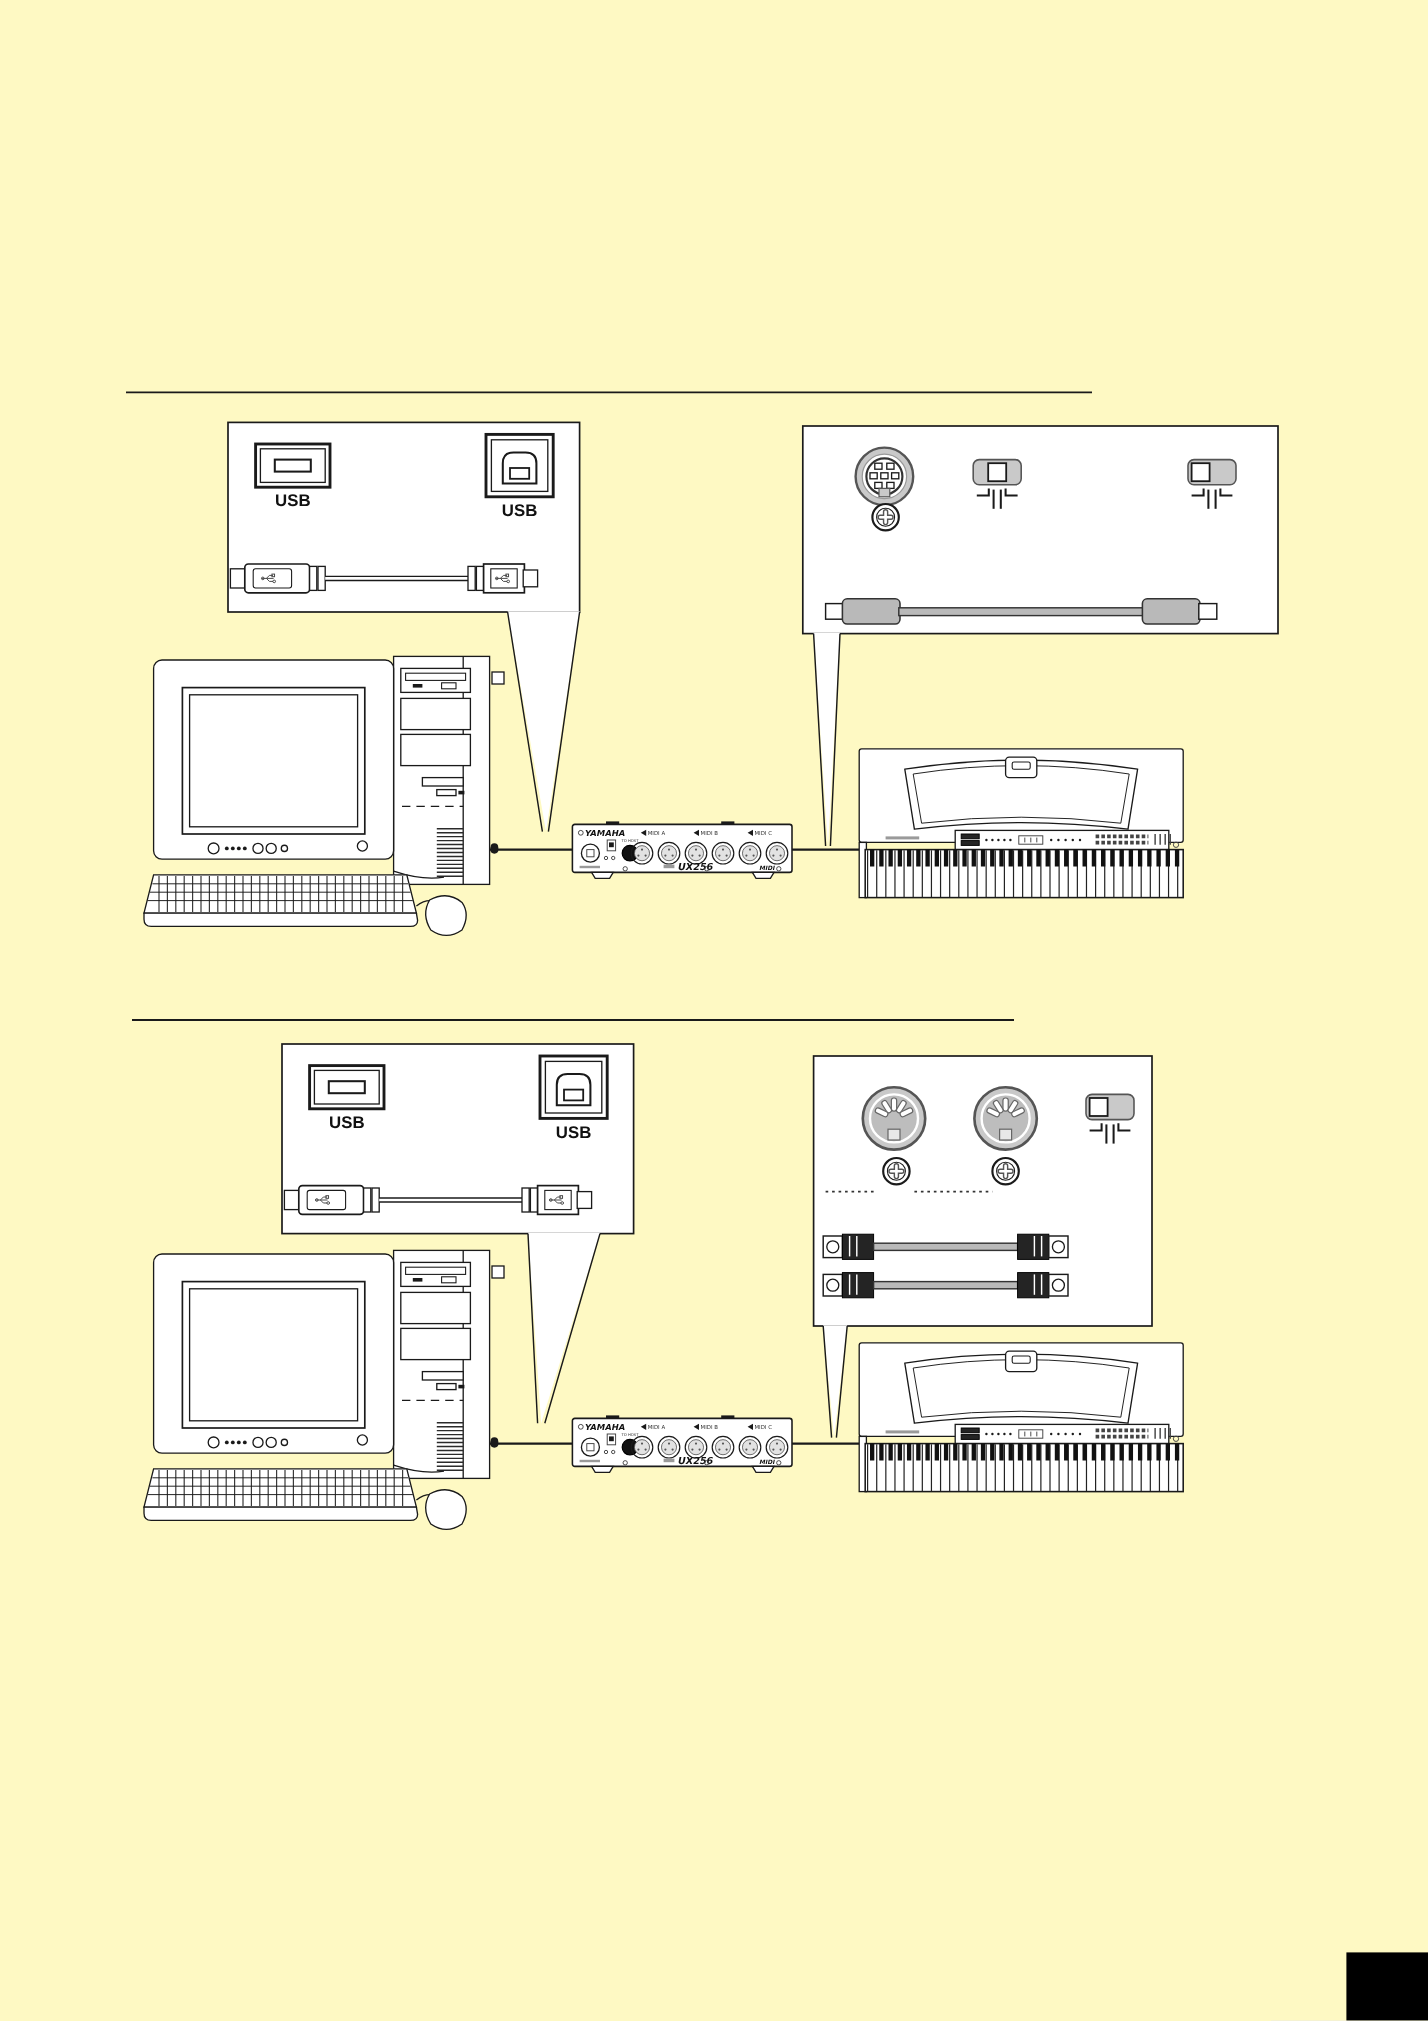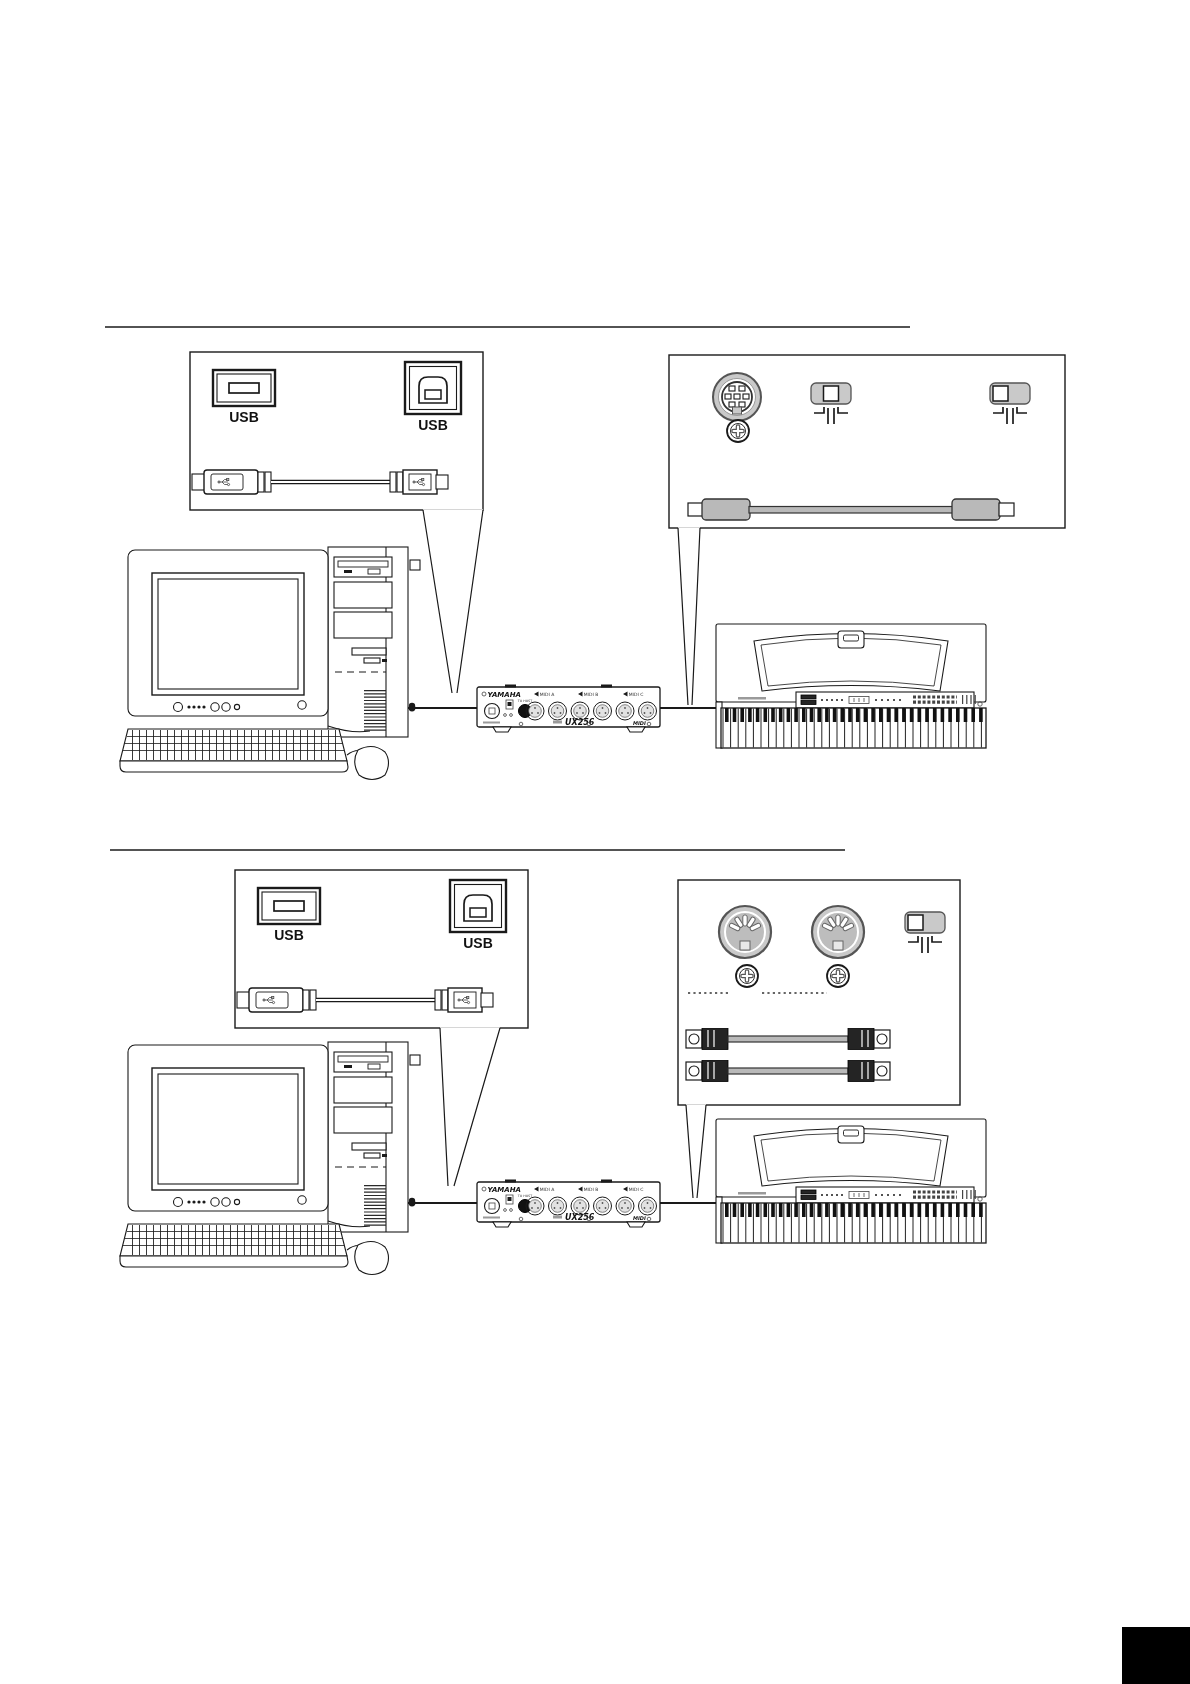--- a/index.html
+++ b/index.html
@@ -1,16 +1,16 @@
 <!DOCTYPE html>
 <html><head>
 <meta charset="utf-8">
 <style>
   html,body{margin:0;padding:0;background:#e8e8e8;}
-  .page{position:relative;width:1190px;height:1684px;background:#ffffff;margin:0 auto;
+  .page{position:relative;width:1190px;height:1684px;background:#fef9c3;margin:0 auto;
         font-family:"Liberation Sans",sans-serif;overflow:hidden;}
   svg{display:block}
   
   .w    {fill:#ffffff;stroke:#1a1a1a;stroke-width:1.1;}
   .ln   {fill:none;stroke:#1a1a1a;stroke-width:1.1;}
   .thin {fill:none;stroke:#444;stroke-width:.8;}
   .fillb{fill:#1a1a1a;stroke:none;}
   .box  {fill:#ffffff;stroke:#1a1a1a;stroke-width:1.4;}
   .rule {stroke:#1a1a1a;stroke-width:1.6;}
   .g1   {fill:#c9c9c9;stroke:#555;stroke-width:1.6;}

